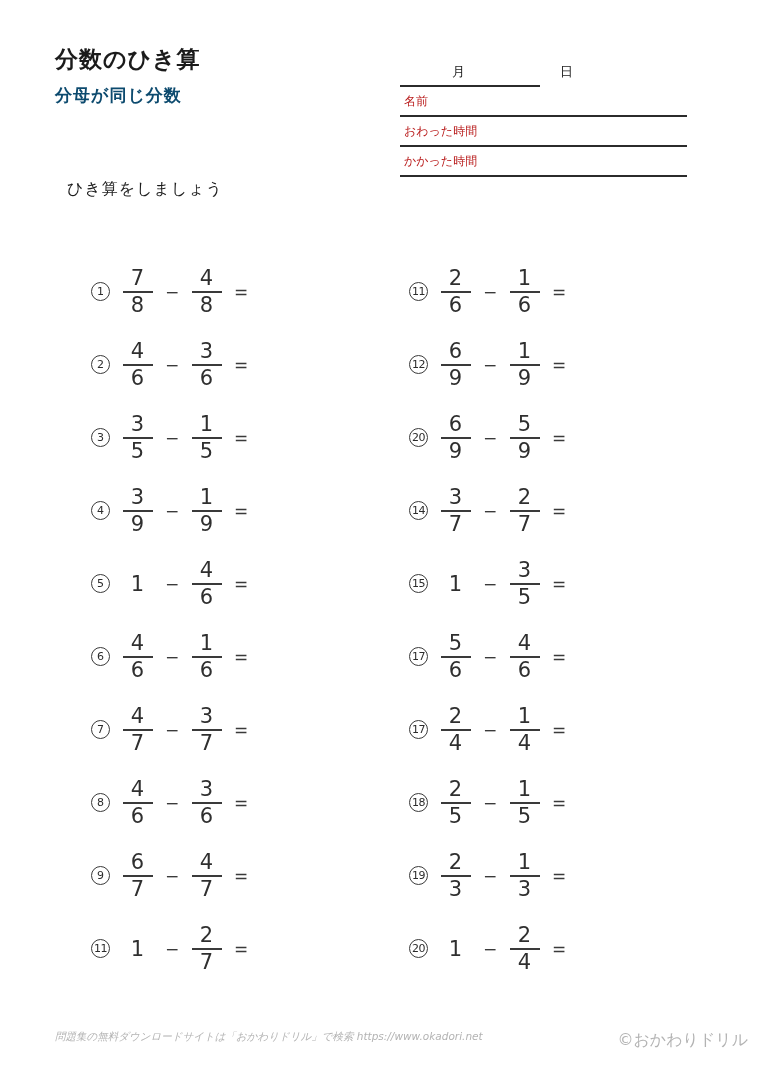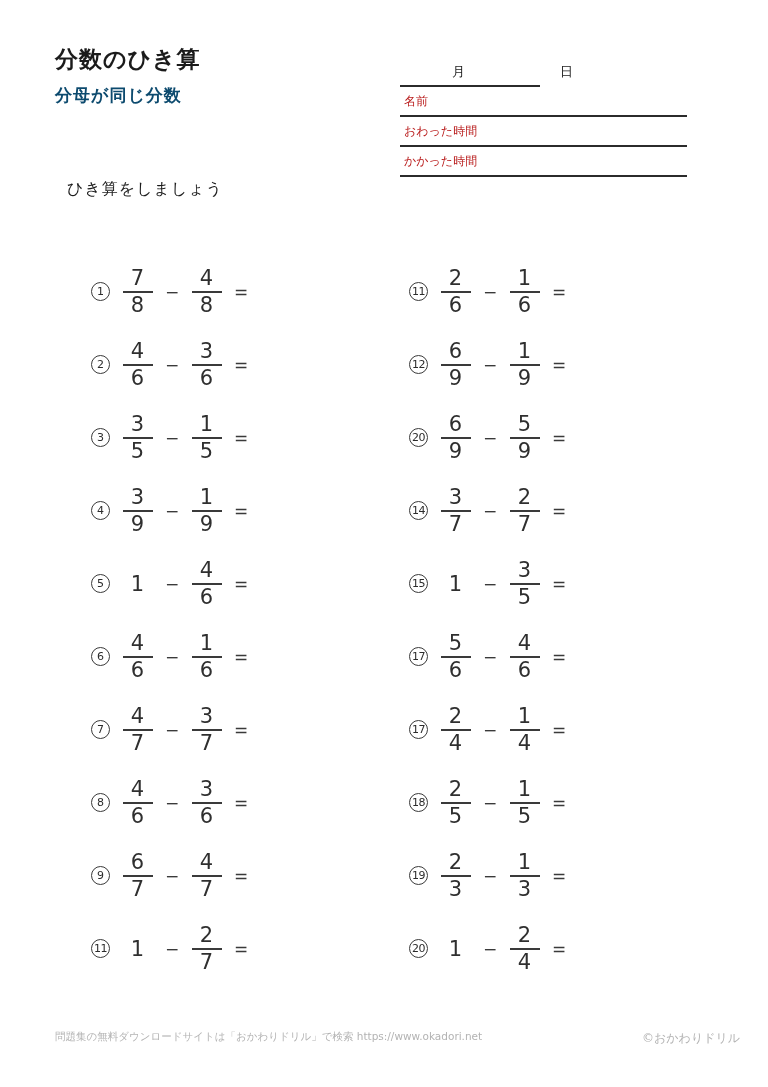--- a/index.html
+++ b/index.html
@@ -36,22 +36,22 @@
     font-size:11px; color:#2c2c2c; box-sizing:border-box; line-height:1;
   }
   .pnum.wide { font-size:11px; letter-spacing:-0.5px; }
   .frac { flex:0 0 auto; width:31px; display:flex; flex-direction:column; align-items:center; }
   .frac .fnum, .frac .fden { font-size:21px; line-height:1.0; color:#2f2f2f; }
   .frac .fbar { width:30px; height:2px; background:#3a3a3a; margin:2px 0; }
   .whole { flex:0 0 auto; width:31px; text-align:center; font-size:21px; color:#2f2f2f; }
   .op { flex:0 0 auto; width:14px; text-align:center; font-size:17px; color:#3a3a3a; }
 
   
-  .footer-left  { position:absolute; left:55px;  top:1030px; font-size:10.5px; color:#b3b3b3; }
-  .footer-right { position:absolute; right:28px; top:1030px; font-size:12px; color:#b3b3b3; }
+  .footer-left  { position:absolute; left:55px;  top:1030px; font-size:10.5px; color:#b3b3b3;font-style:italic; }
+  .footer-right { position:absolute; right:20px; top:1030px; font-size:16px; color:#b3b3b3; }
 </style>
 </head>
 <body>
 
 <div class="page">
 
   <div class="title">分数のひき算</div>
   <div class="subtitle">分母が同じ分数</div>
   <div class="instruction">ひき算をしましょう</div>
 

